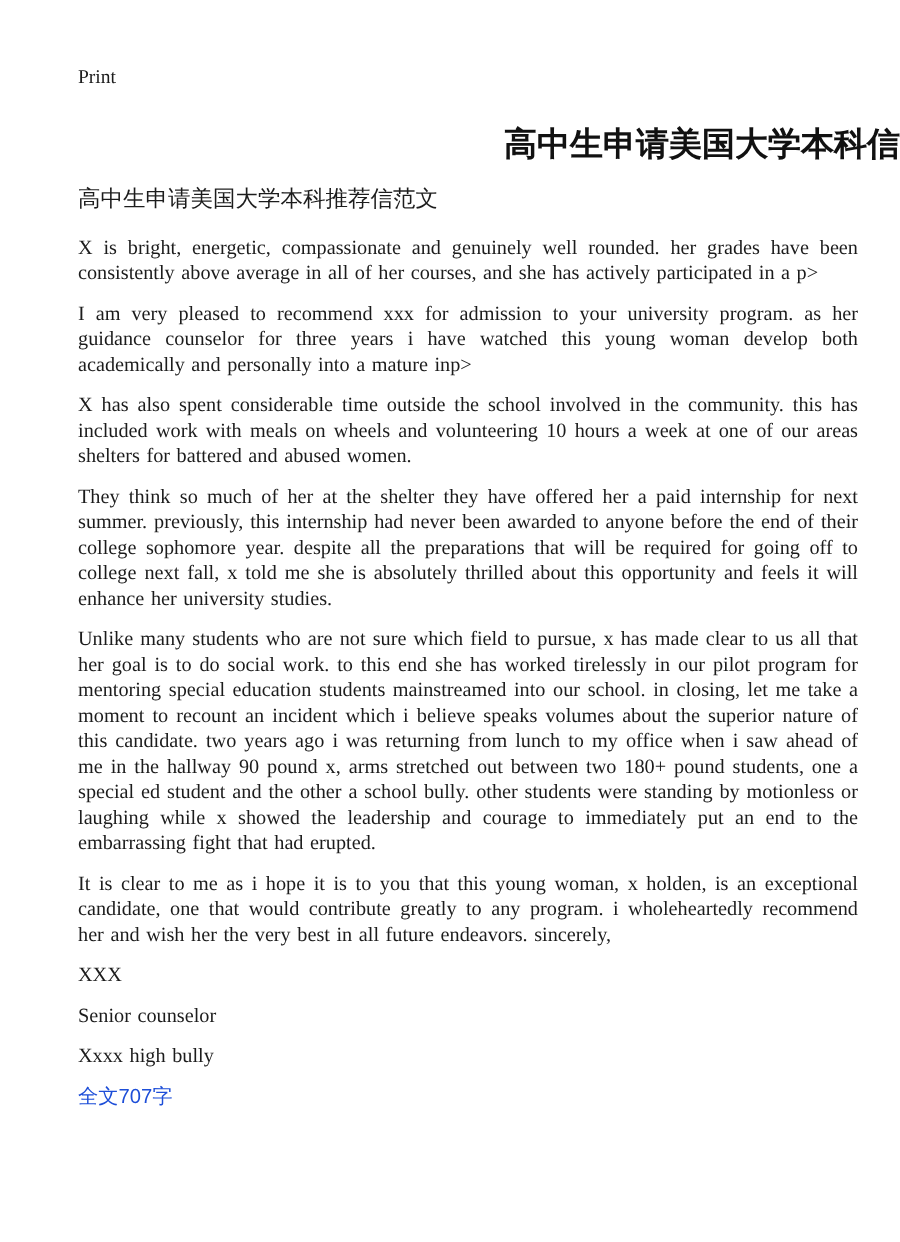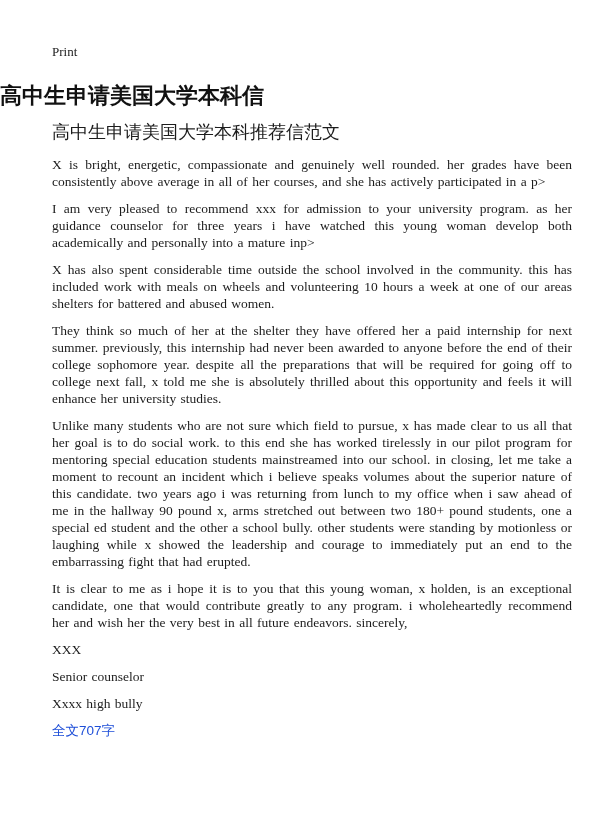--- a/index.html
+++ b/index.html
@@ -27,27 +27,27 @@
     margin: 0;
     display: inline-block;
     color: #1c1c1c;
     text-decoration: none;
     cursor: pointer;
   }
   .doc-title {
     font-size: 22px;
     line-height: 25px;
     font-weight: bold;
-    text-align: left;
+    text-align: right;
     margin: 23px -28px 0 -52px; 
     color: #111111;
     font-family: "Liberation Sans", "DejaVu Sans", sans-serif;
   }
   .doc-subtitle {
-    font-size: 18px;
+    font-size: 15px;
     line-height: 17px;
     margin: 16px 0 0 0;
     font-weight: normal;
     color: #1c1c1c;
     font-family: "Liberation Sans", "DejaVu Sans", sans-serif;
   }
   .letter-body {
     margin-top: 15px;
   }
   .letter-body p {

